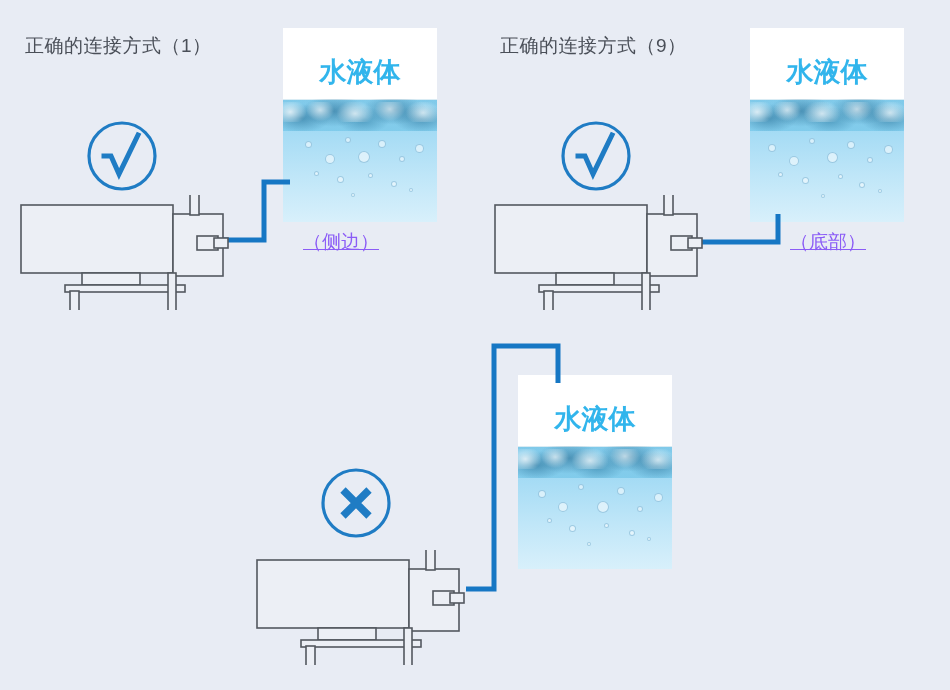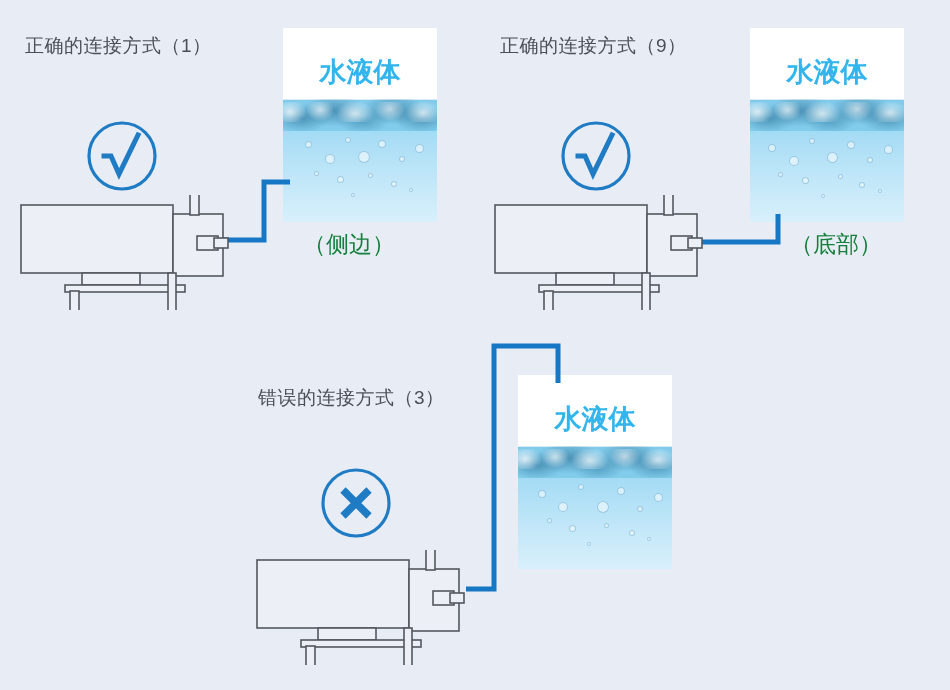--- a/index.html
+++ b/index.html
@@ -24,23 +24,24 @@
   }
   .panel-title {
     position: absolute;
     font-size: 19px;
     color: #4a4f58;
     letter-spacing: 0.5px;
     white-space: nowrap;
   }
   .caption {
     position: absolute;
-    font-size: 23px;
-    color: #15803d;
+    font-size: 19px;
+    color: #8b5cf6;
     white-space: nowrap;
+    text-decoration: underline;
   }
   
   .tank {
     position: absolute;
     background: #ffffff;
     overflow: hidden;
   }
   .tank-label {
     position: absolute;
     left: 0;
@@ -223,21 +224,20 @@
           <rect x="45" y="90" width="120" height="7"></rect>
           <rect x="50" y="96" width="9" height="22"></rect>
           <rect x="148" y="78" width="8" height="40"></rect>
         </g>
       </svg>
     </div>
   </div>
 
   <div class="panel" style="left:230px;top:335px;width:480px;height:355px;">
 
-    <div class="panel-title" style="left:28px;top:50px;">错误的连接方式（3）</div>
 
     <div class="badge" style="left:88px;top:468px;position:absolute;top:130px;">
       <svg width="76" height="76" viewBox="0 0 76 76" aria-hidden="true">
         <circle cx="38" cy="38" r="33" fill="none" stroke="#1f7cc4" stroke-width="3.2"></circle>
         <path d="M25 25 L51 51 M51 25 L25 51" fill="none" stroke="#1f7cc4" stroke-width="7.5" stroke-linecap="butt"></path>
       </svg>
     </div>
 
     <div class="tank" style="left:288px;top:40px;width:154px;height:194px;">
       <div class="tank-label" style="top:26px;font-size:27px;">水液体</div>

